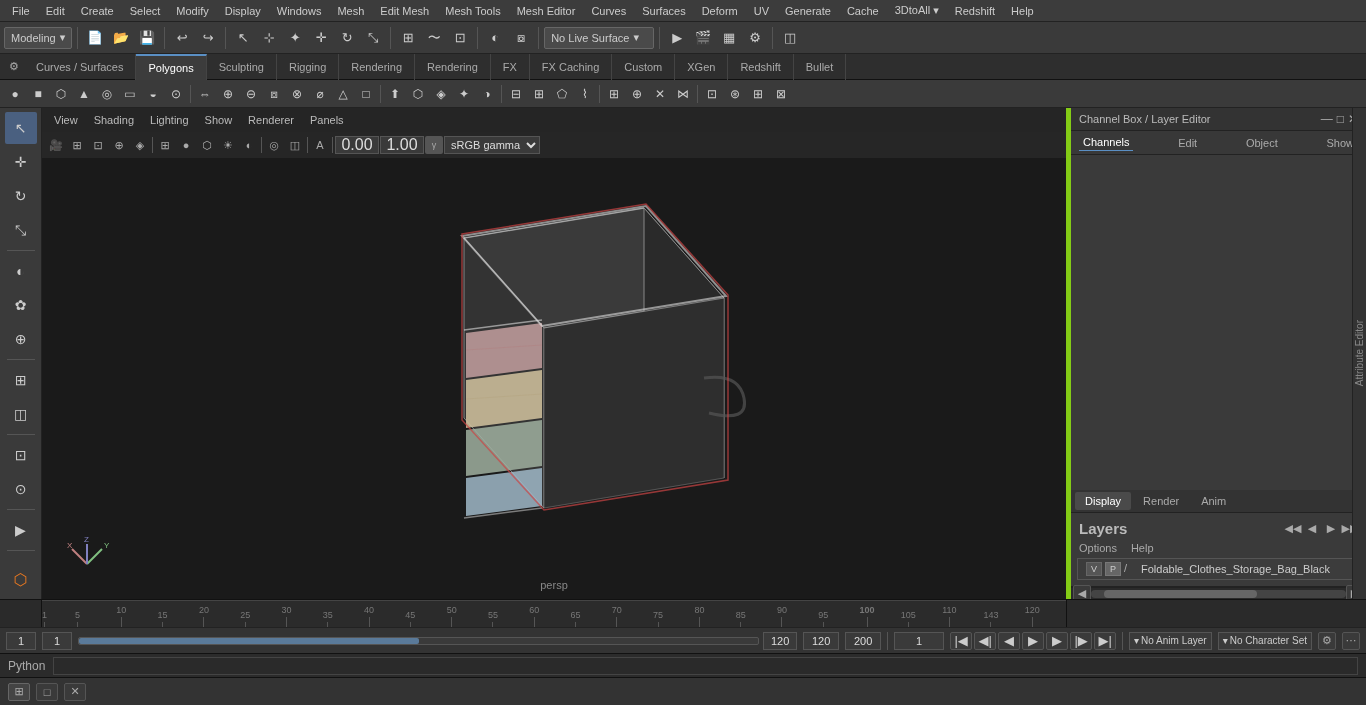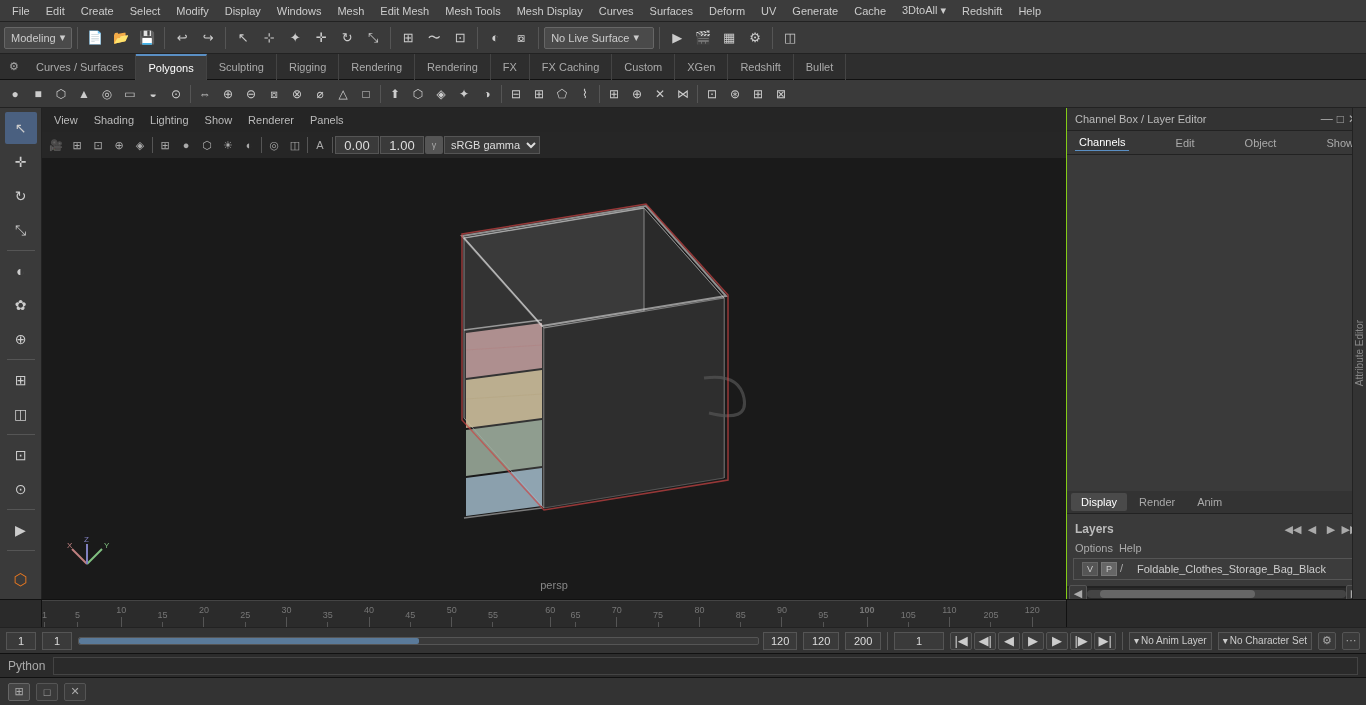--- a/index.html
+++ b/index.html
@@ -35,50 +35,50 @@
     .lt-btn.active { background: #4a6080; }
     .lt-sep { width: 28px; height: 1px; background: #555; margin: 2px 0; }
 
     
     #viewport { flex: 1; background: #1a1a1a; position: relative; overflow: hidden; }
     #viewport-label { position: absolute; bottom: 8px; left: 50%; transform: translateX(-50%); color: #888; font-size: 11px; pointer-events: none; }
     #viewport-top-bar { position: absolute; top: 0; left: 0; right: 0; height: 24px; display: flex; align-items: center; background: rgba(40,40,40,0.85); padding: 0 6px; gap: 4px; z-index: 10; }
     .vp-menu { padding: 2px 6px; cursor: pointer; font-size: 11px; color: #bbb; }
     #viewport-inner-toolbar { position: absolute; top: 24px; left: 0; right: 0; height: 26px; display: flex; align-items: center; background: rgba(40,40,40,0.9); padding: 0 4px; gap: 1px; z-index: 10; }
     .vp-tb { display: inline-flex; align-items: center; justify-content: center; width: 20px; height: 20px; cursor: pointer; border-radius: 2px; color: #aaa; font-size: 11px; }
-    .vp-number-field { background: #3a3a3a; border: 1px solid #555; color: #ddd; height: 18px; width: 44px; text-align: center; font-size: 13px; padding: 0 2px; }
+    .vp-number-field { background: #3a3a3a; border: 1px solid #555; color: #ddd; height: 18px; width: 44px; text-align: center; font-size: 16px; padding: 0 2px; }
     .vp-gamma-select { background: #3a3a3a; border: 1px solid #555; color: #ddd; height: 18px; font-size: 11px; padding: 0 2px; cursor: pointer; }
     .vp-sep { width: 1px; height: 16px; background: #555; margin: 0 1px; }
 
     
     #object-container { position: absolute; top: 50px; left: 50%; transform: translateX(-50%); width: 420px; height: 400px; }
 
     
-    #right-panel { width: 300px; background: #3a3a3a; border-left: 1px solid #84cc16; display: flex; flex-direction: column; }
+    #right-panel { width: 300px; background: #3a3a3a; border-left: 5px solid #84cc16; display: flex; flex-direction: column; }
     #right-panel-header { display: flex; align-items: center; justify-content: space-between; background: #333; padding: 4px 8px; border-bottom: 1px solid #222; }
     #right-panel-header span { font-size: 11px; color: #bbb; }
     #right-panel-header .header-icons { display: flex; gap: 4px; }
     #right-panel-header .header-icons span { cursor: pointer; color: #aaa; font-size: 12px; }
 
     #right-sub-header { display: flex; align-items: center; justify-content: space-between; padding: 3px 8px; background: #383838; border-bottom: 1px solid #222; }
     .rs-tab { font-size: 11px; color: #aaa; cursor: pointer; padding: 2px 4px; }
     .rs-tab.active { color: #fff; border-bottom: 1px solid #5a8fc4; }
 
     #channel-box { flex: 1; padding: 4px; }
 
     #display-tabs { display: flex; align-items: center; background: #333; padding: 2px 4px; gap: 2px; border-bottom: 1px solid #222; }
     .dt-tab { padding: 3px 10px; cursor: pointer; font-size: 11px; color: #aaa; border-radius: 2px; }
     .dt-tab.active { background: #4a4a4a; color: #fff; }
 
     #layers-section { padding: 4px 0; border-bottom: 1px solid #222; }
     #layers-header { display: flex; align-items: center; justify-content: space-between; padding: 3px 8px; }
-    .layers-label { font-size: 12px; color: #bbb; font-weight: bold; }
+    .layers-label { font-size: 15px; color: #bbb; font-weight: bold; }
     .layers-icons { display: flex; gap: 3px; }
     .layers-icons span { cursor: pointer; color: #aaa; font-size: 11px; width: 16px; height: 16px; display: inline-flex; align-items: center; justify-content: center; }
-    #layers-options-bar { display: flex; align-items: center; padding: 2px 8px; gap: 6px; }
+    #layers-options-bar { display: flex; align-items: center; padding: 2px 8px; gap: 14px; }
     .layers-opt { font-size: 11px; color: #aaa; cursor: pointer; }
 
     #layer-item { display: flex; align-items: center; padding: 3px 8px; background: #3c3c3c; border: 1px solid #555; margin: 2px 6px; }
     .layer-vis { width: 16px; height: 14px; background: #555; border: 1px solid #666; display: flex; align-items: center; justify-content: center; font-size: 9px; color: #ccc; cursor: pointer; margin-right: 3px; }
     .layer-type { width: 16px; height: 14px; background: #666; border: 1px solid #777; display: flex; align-items: center; justify-content: center; font-size: 9px; color: #ccc; cursor: pointer; margin-right: 3px; }
     .layer-icon { width: 14px; height: 14px; margin-right: 3px; color: #aaa; font-size: 11px; }
     .layer-name { font-size: 11px; color: #ccc; flex: 1; cursor: pointer; overflow: hidden; white-space: nowrap; text-overflow: ellipsis; }
 
     
     #timeline { height: 28px; background: #2e2e2e; border-top: 1px solid #111; display: flex; align-items: center; padding: 0; position: relative; }
@@ -123,21 +123,21 @@
   <span>File</span>
   <span>Edit</span>
   <span>Create</span>
   <span>Select</span>
   <span>Modify</span>
   <span>Display</span>
   <span>Windows</span>
   <span>Mesh</span>
   <span>Edit Mesh</span>
   <span>Mesh Tools</span>
-  <span>Mesh Display</span>
+  <span>Mesh Editor</span>
   <span>Curves</span>
   <span>Surfaces</span>
   <span>Deform</span>
   <span>UV</span>
   <span>Generate</span>
   <span>Cache</span>
   <span>3DtoAll ▾</span>
   <span>Redshift</span>
   <span>Help</span>
 </div>
@@ -463,21 +463,21 @@
         <div class="ruler-line" style="height:5px;"></div>
       </div>
       <div class="ruler-tick" style="left: 39.5161%;">
         <span class="ruler-num">50</span>
         <div class="ruler-line" style="height:10px;"></div>
       </div>
       <div class="ruler-tick" style="left: 43.5484%;">
         <span class="ruler-num">55</span>
         <div class="ruler-line" style="height:5px;"></div>
       </div>
-      <div class="ruler-tick" style="left: 47.5806%; margin-left: 16px;">
+      <div class="ruler-tick" style="left: 47.5806%;">
         <span class="ruler-num">60</span>
         <div class="ruler-line" style="height:10px;"></div>
       </div>
       <div class="ruler-tick" style="left: 51.6129%;">
         <span class="ruler-num">65</span>
         <div class="ruler-line" style="height:5px;"></div>
       </div>
       <div class="ruler-tick" style="left: 55.6452%;">
         <span class="ruler-num">70</span>
         <div class="ruler-line" style="height:10px;"></div>
@@ -508,21 +508,21 @@
       </div>
       <div class="ruler-tick" style="left: 83.871%;">
         <span class="ruler-num">105</span>
         <div class="ruler-line" style="height:5px;"></div>
       </div>
       <div class="ruler-tick" style="left: 87.9032%;">
         <span class="ruler-num">110</span>
         <div class="ruler-line" style="height:10px;"></div>
       </div>
       <div class="ruler-tick" style="left: 91.9355%;">
-        <span class="ruler-num">205</span>
+        <span class="ruler-num">143</span>
         <div class="ruler-line" style="height:5px;"></div>
       </div>
       <div class="ruler-tick" style="left: 95.9677%;">
         <span class="ruler-num">120</span>
         <div class="ruler-line" style="height:10px;"></div>
       </div>
     </div>
   <div style="width:300px;background:#2a2a2a;height:100%;border-left:1px solid #111;flex-shrink:0;"></div>
 </div>
 

